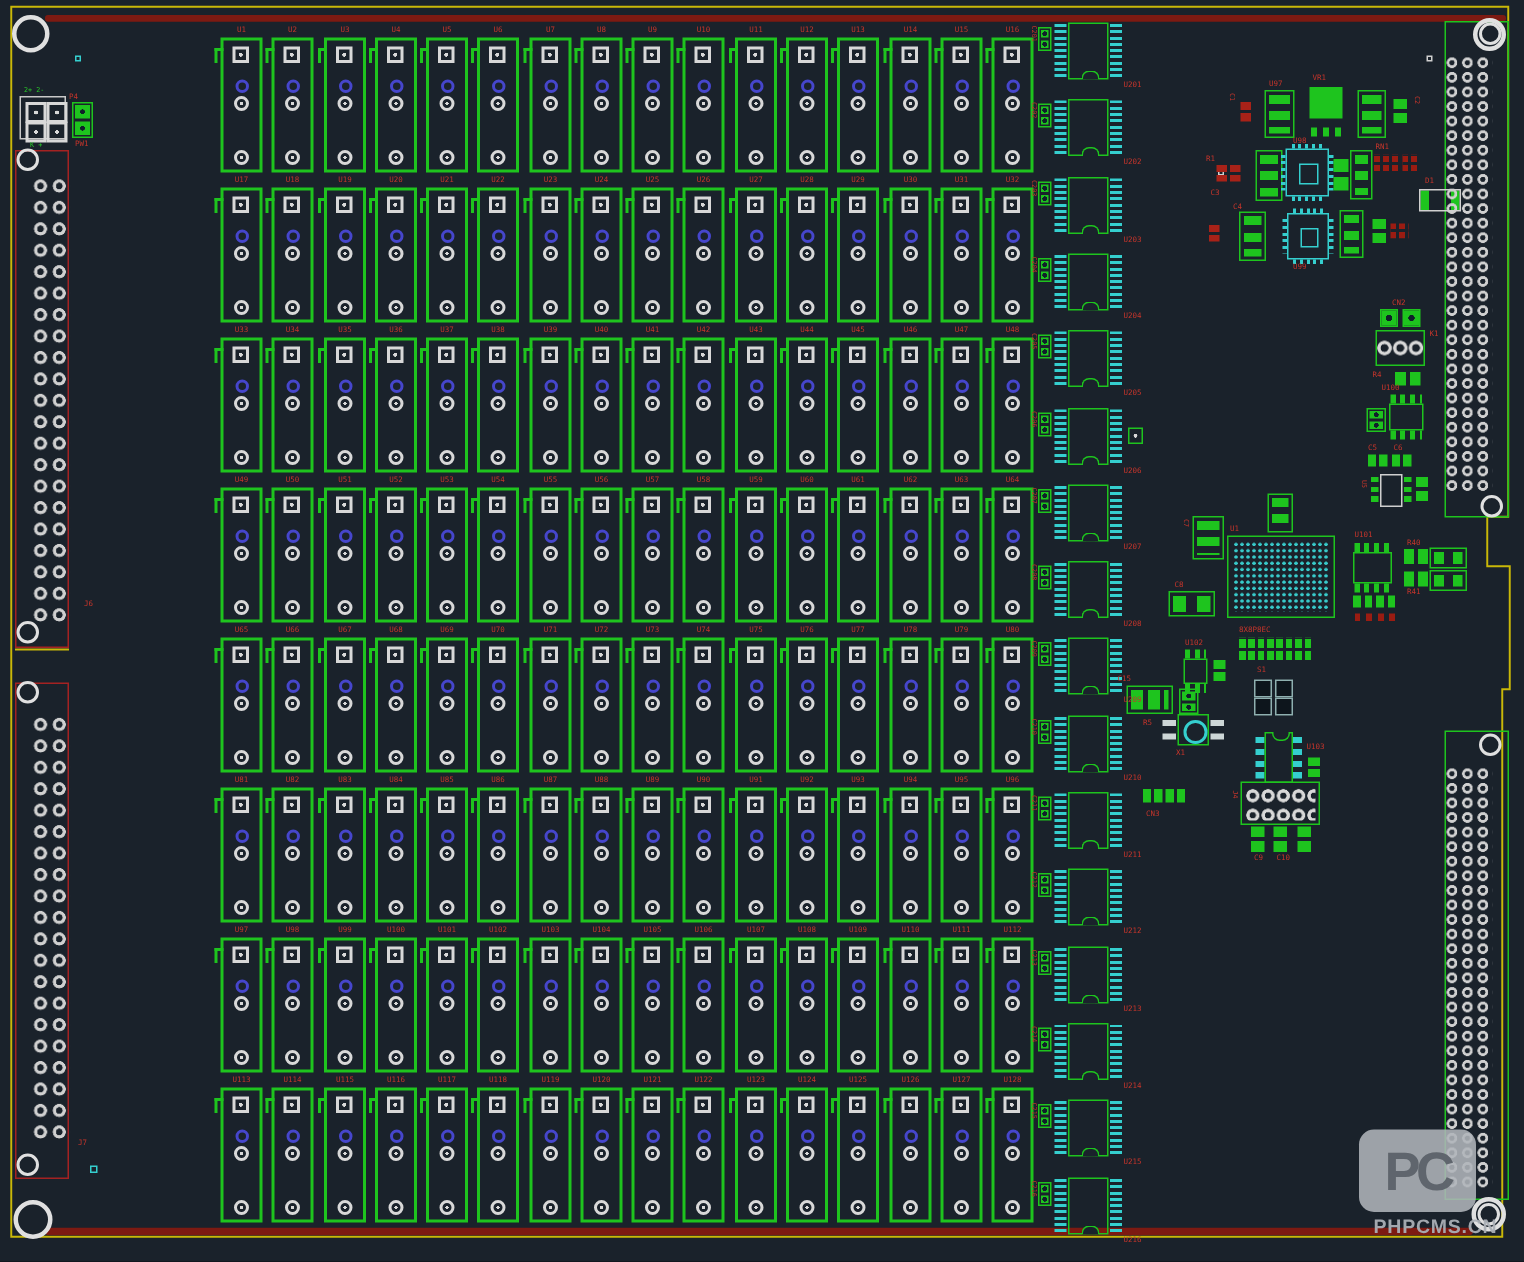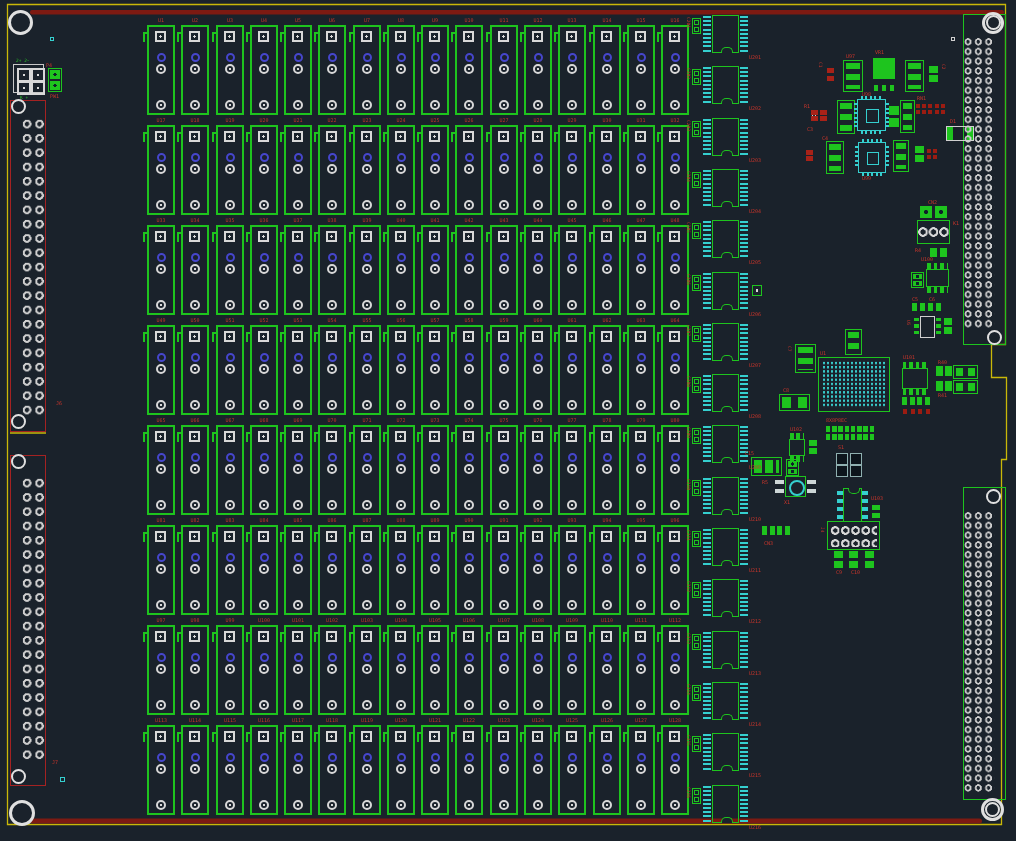--- a/index.html
+++ b/index.html
@@ -124,20 +124,26 @@
 <body>
 
 <div id="board">
   <svg class="outline-svg" width="1016" height="841">
     <path d="M7.5,4.5 H1005.5 V344.5 H991.5 V377.5 H1006.5 V459.5 H1001.5 V824.5 H7.5 Z" fill="none" stroke="#c9b808" stroke-width="1.3"></path>
     <line x1="10" y1="433" x2="46" y2="433" stroke="#c9b808" stroke-width="1.3"></line>
     <rect x="30" y="10" width="974" height="4.5" rx="2" fill="#7d1a12"></rect>
     <rect x="30" y="818.5" width="952" height="5" rx="2.5" fill="#7d1a12"></rect>
   </svg>
 
+  <div class="wm">
+    <div class="wm-logo">
+      <span>PC</span>
+    </div>
+    <div class="wm-text">PHPCMS.CN</div>
+  </div>
 <div class="a relay" style="left: 147px; top: 25px; width: 28px; height: 90px;">
       <i class="p-sq" style="left: 6px; top: 4px;"></i>
       <i class="p-bl" style="left: 8px; top: 26px;"></i>
       <i class="p-rn" style="left: 7px; top: 37px; position: absolute;"></i>
       <i class="p-rn" style="left: 7px; top: 73px; position: absolute;"></i>
     </div>
     <div class="a ref" style="left: 144px; top: 17px; width: 34px; height: 6px;">U1</div>
     <div class="a relay" style="left: 181px; top: 25px; width: 28px; height: 90px;">
       <i class="p-sq" style="left: 6px; top: 4px;"></i>
       <i class="p-bl" style="left: 8px; top: 26px;"></i>

